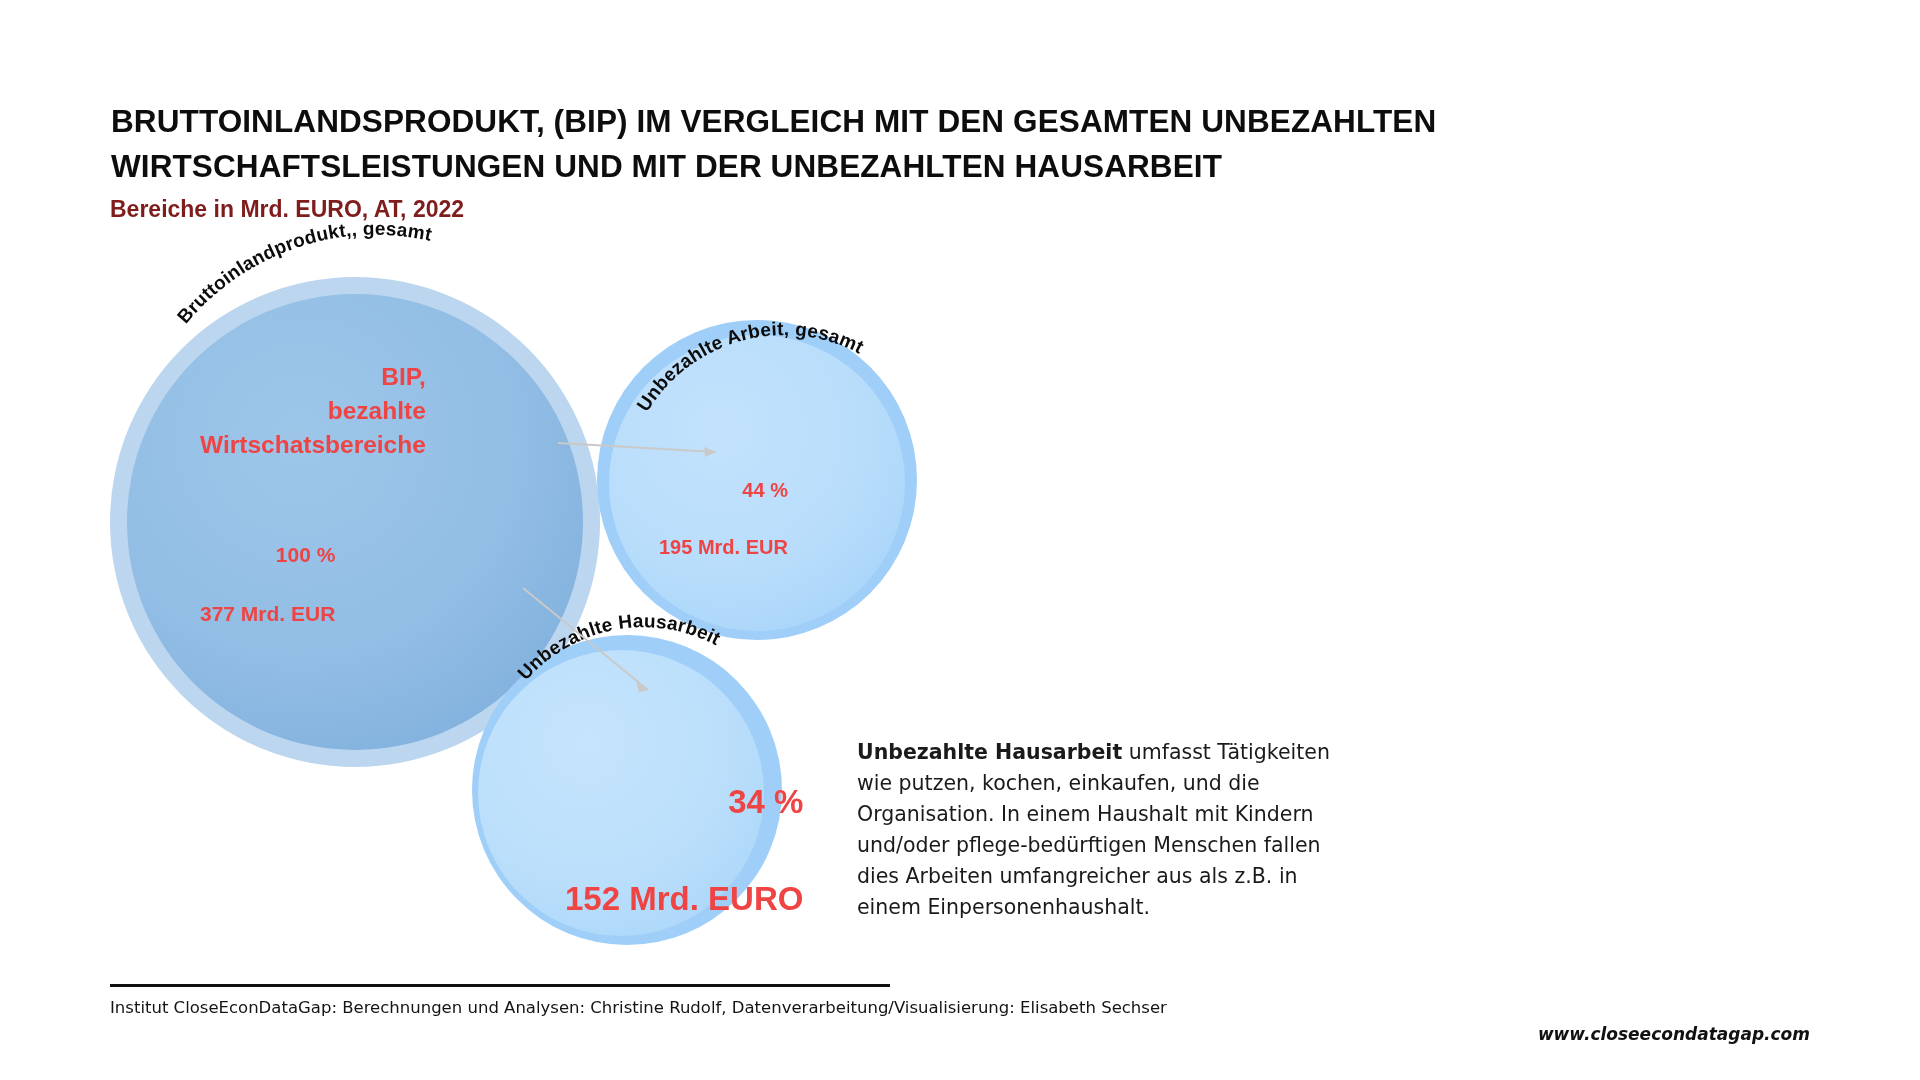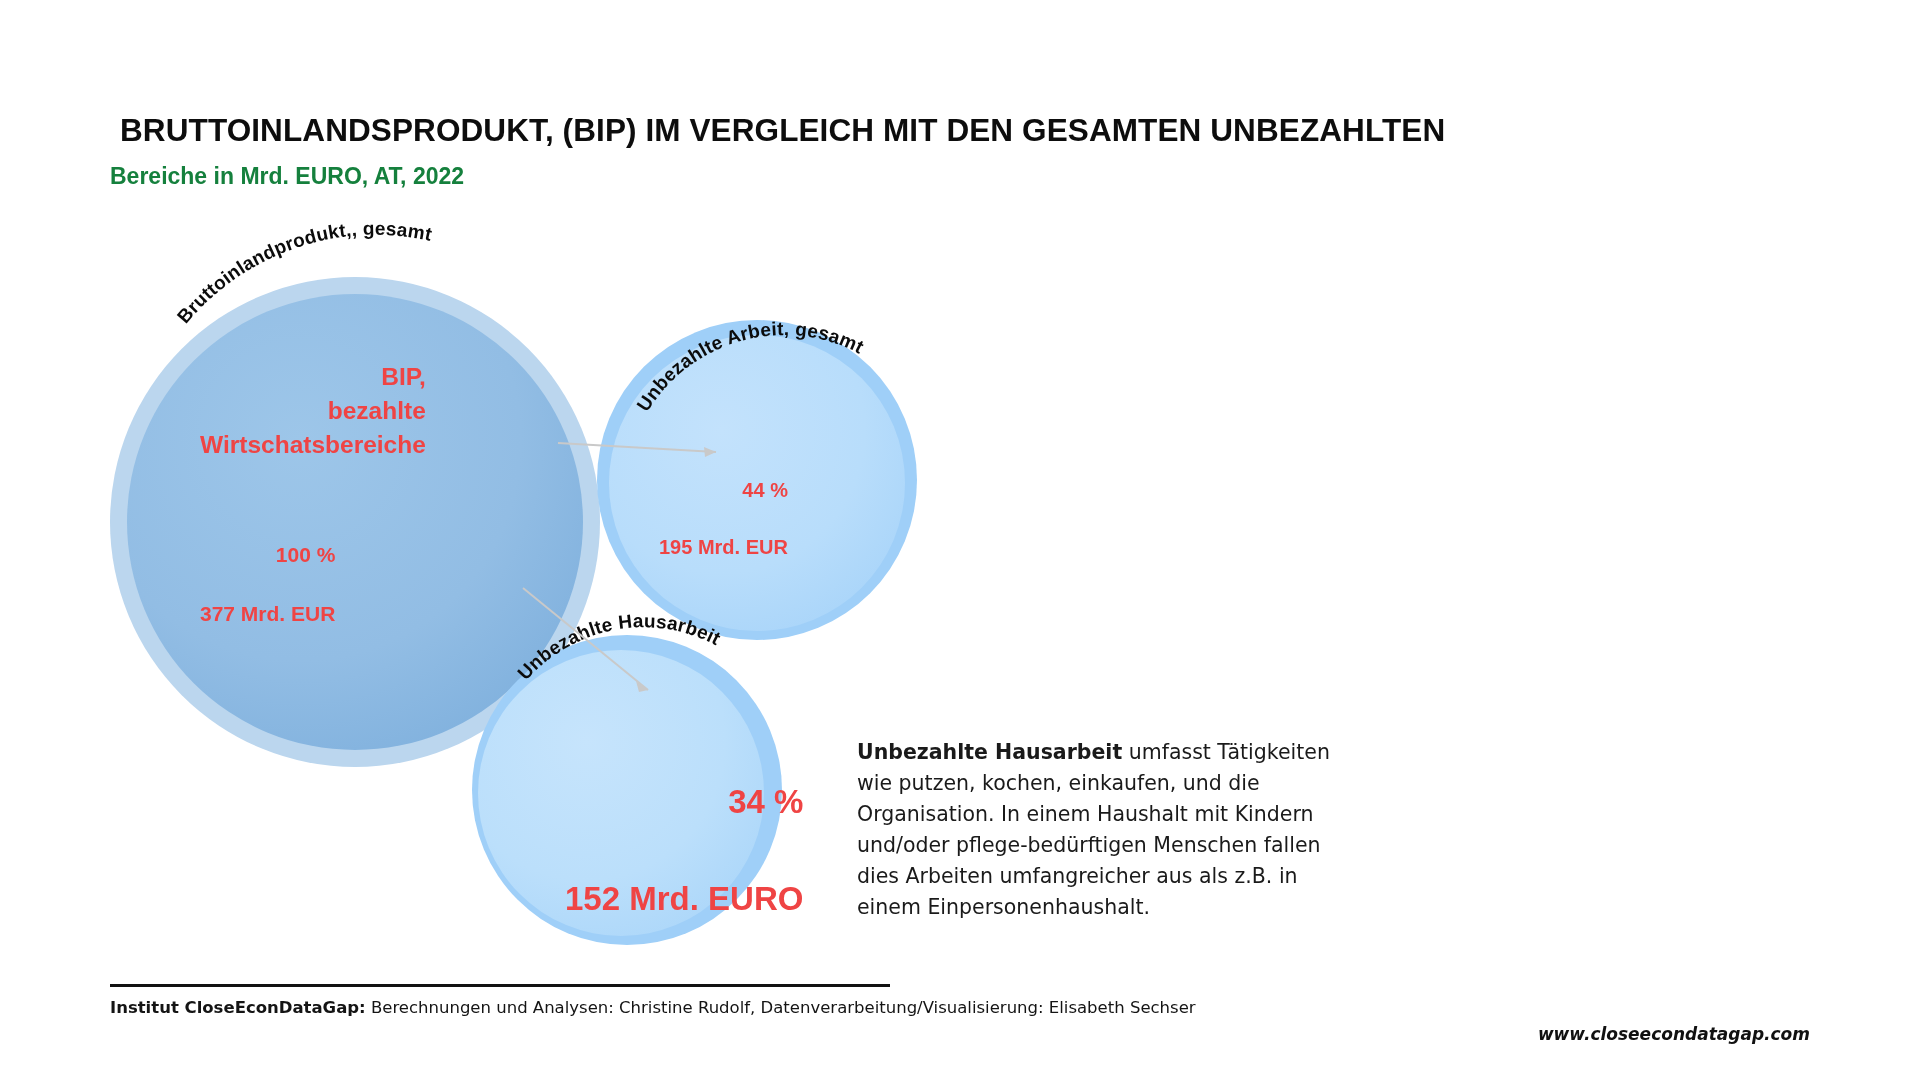--- a/index.html
+++ b/index.html
@@ -23,28 +23,28 @@
     left: 110px;
     top: 98px;
     width: 1700px;
   }
   .title {
     font-size: 31.5px;
     font-weight: 700;
     letter-spacing: 0.1px;
     line-height: 1.42;
     color: #0d0d0d;
-    margin: 10px;
+    margin: 1px;
     text-transform: uppercase;
   }
   .title .line2 { display: block; }
   .subtitle {
     font-size: 23px;
     font-weight: 700;
-    color: #15803d;
+    color: #7f1d1d;
     margin: 8px 0 0 0;
     line-height: 1.2;
   }
 
   
   .stage {
     position: absolute;
     left: 0;
     top: 0;
     width: 1920px;
@@ -113,21 +113,21 @@
   }
   .footer {
     position: absolute;
     left: 110px;
     top: 996px;
     font-family: "DejaVu Sans", sans-serif;
     font-size: 16.5px;
     line-height: 1.45;
     color: #141414;
   }
-  .footer .src-label { font-weight: 700; }
+  .footer .src-label { font-weight: 400; }
   .footer .row { white-space: nowrap; }
   .site {
     position: absolute;
     right: 110px;
     top: 1024px;
     font-family: "DejaVu Sans", sans-serif;
     font-size: 17px;
     font-weight: 600;
     color: #111111;
     white-space: nowrap;
@@ -142,20 +142,21 @@
     fill: #0b0b0b;
     letter-spacing: 0.2px;
   }
 </style>
 </head>
 <body>
 
 <div class="header">
   <h1 class="title">
     <span>BRUTTOINLANDSPRODUKT, (BIP) IM VERGLEICH MIT DEN GESAMTEN UNBEZAHLTEN</span>
+    <span class="line2">WIRTSCHAFTSLEISTUNGEN UND MIT DER UNBEZAHLTEN HAUSARBEIT</span>
   </h1>
   <div class="subtitle">Bereiche in Mrd. EURO, AT, 2022</div>
 </div>
 
 <div class="stage">
   <svg width="1920" height="1080" viewBox="0 0 1920 1080" xmlns="http://www.w3.org/2000/svg" aria-hidden="true">
     <defs>
 
       <path id="arcBip" d="M 140 412 A 245 245 0 0 1 520 282" fill="none"></path>
       <path id="arcUa" d="M 638 430 A 160 160 0 0 1 876 364" fill="none"></path>

